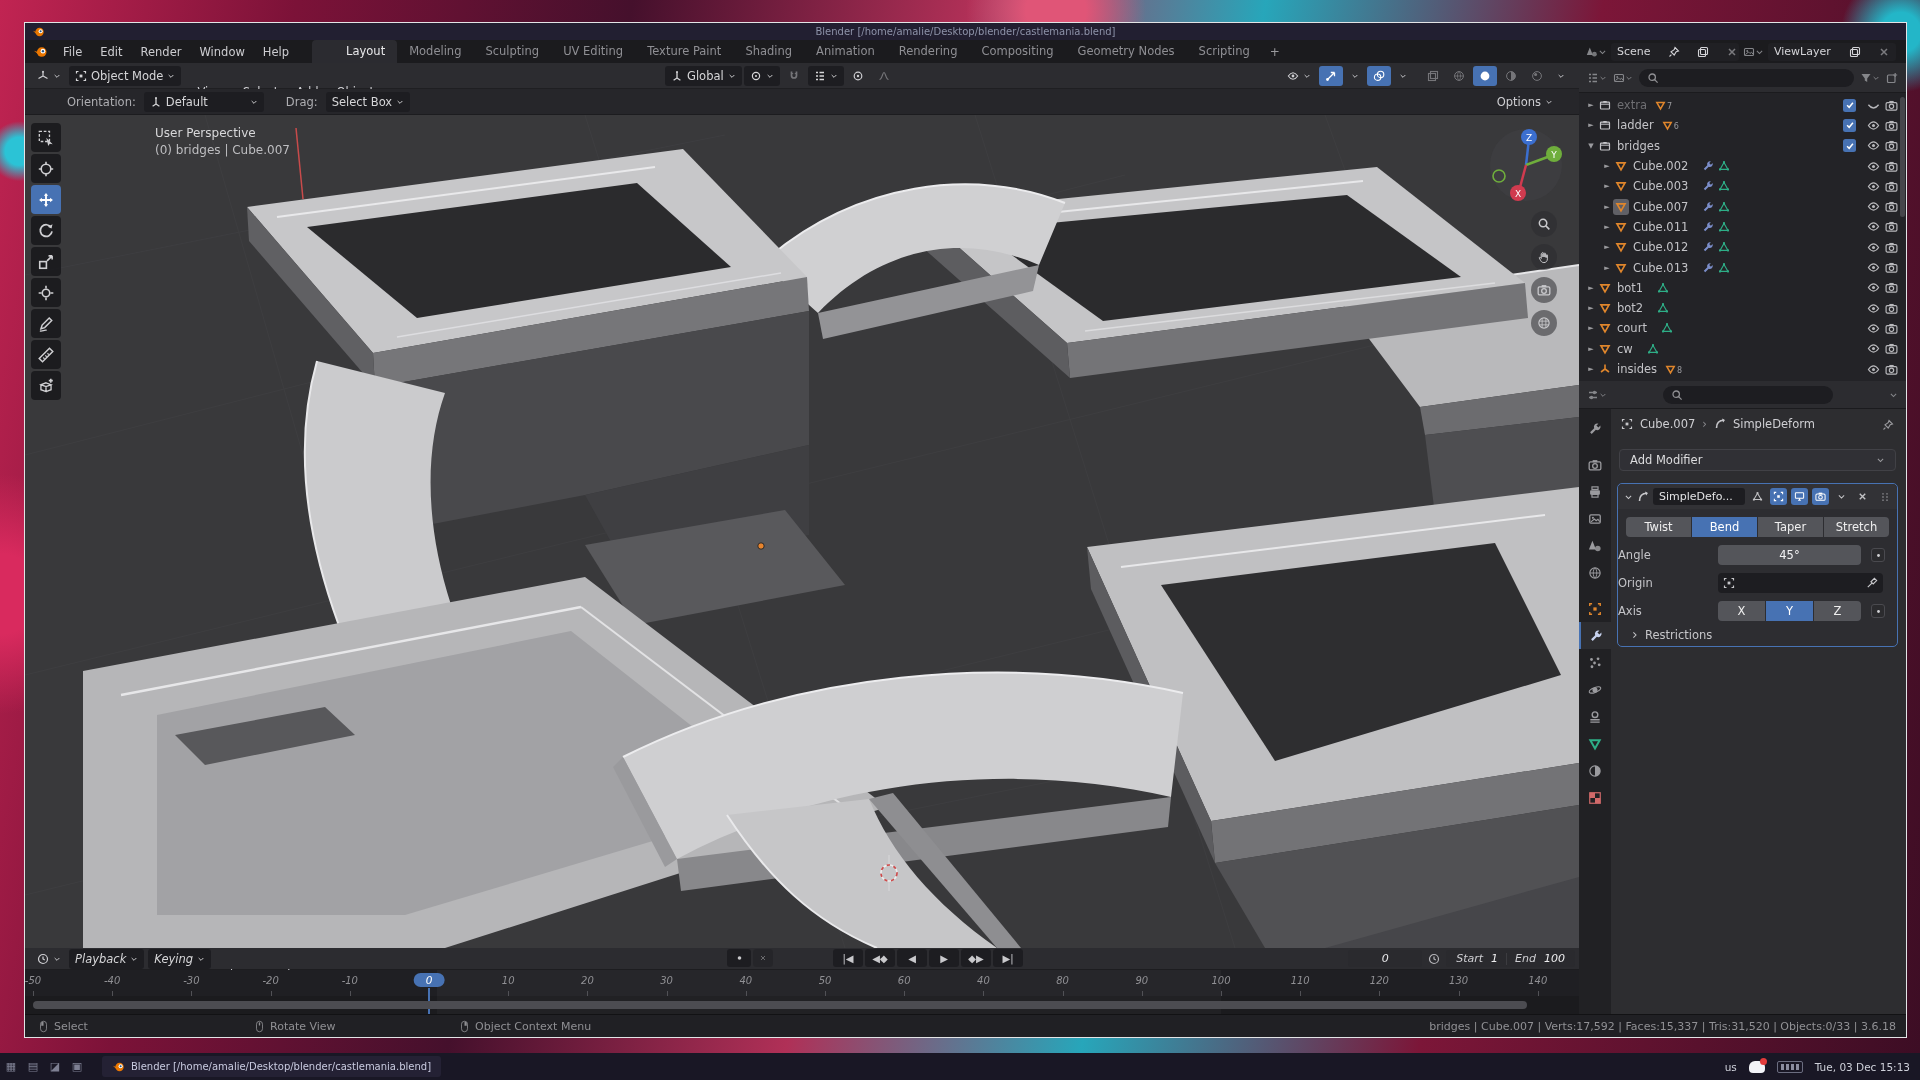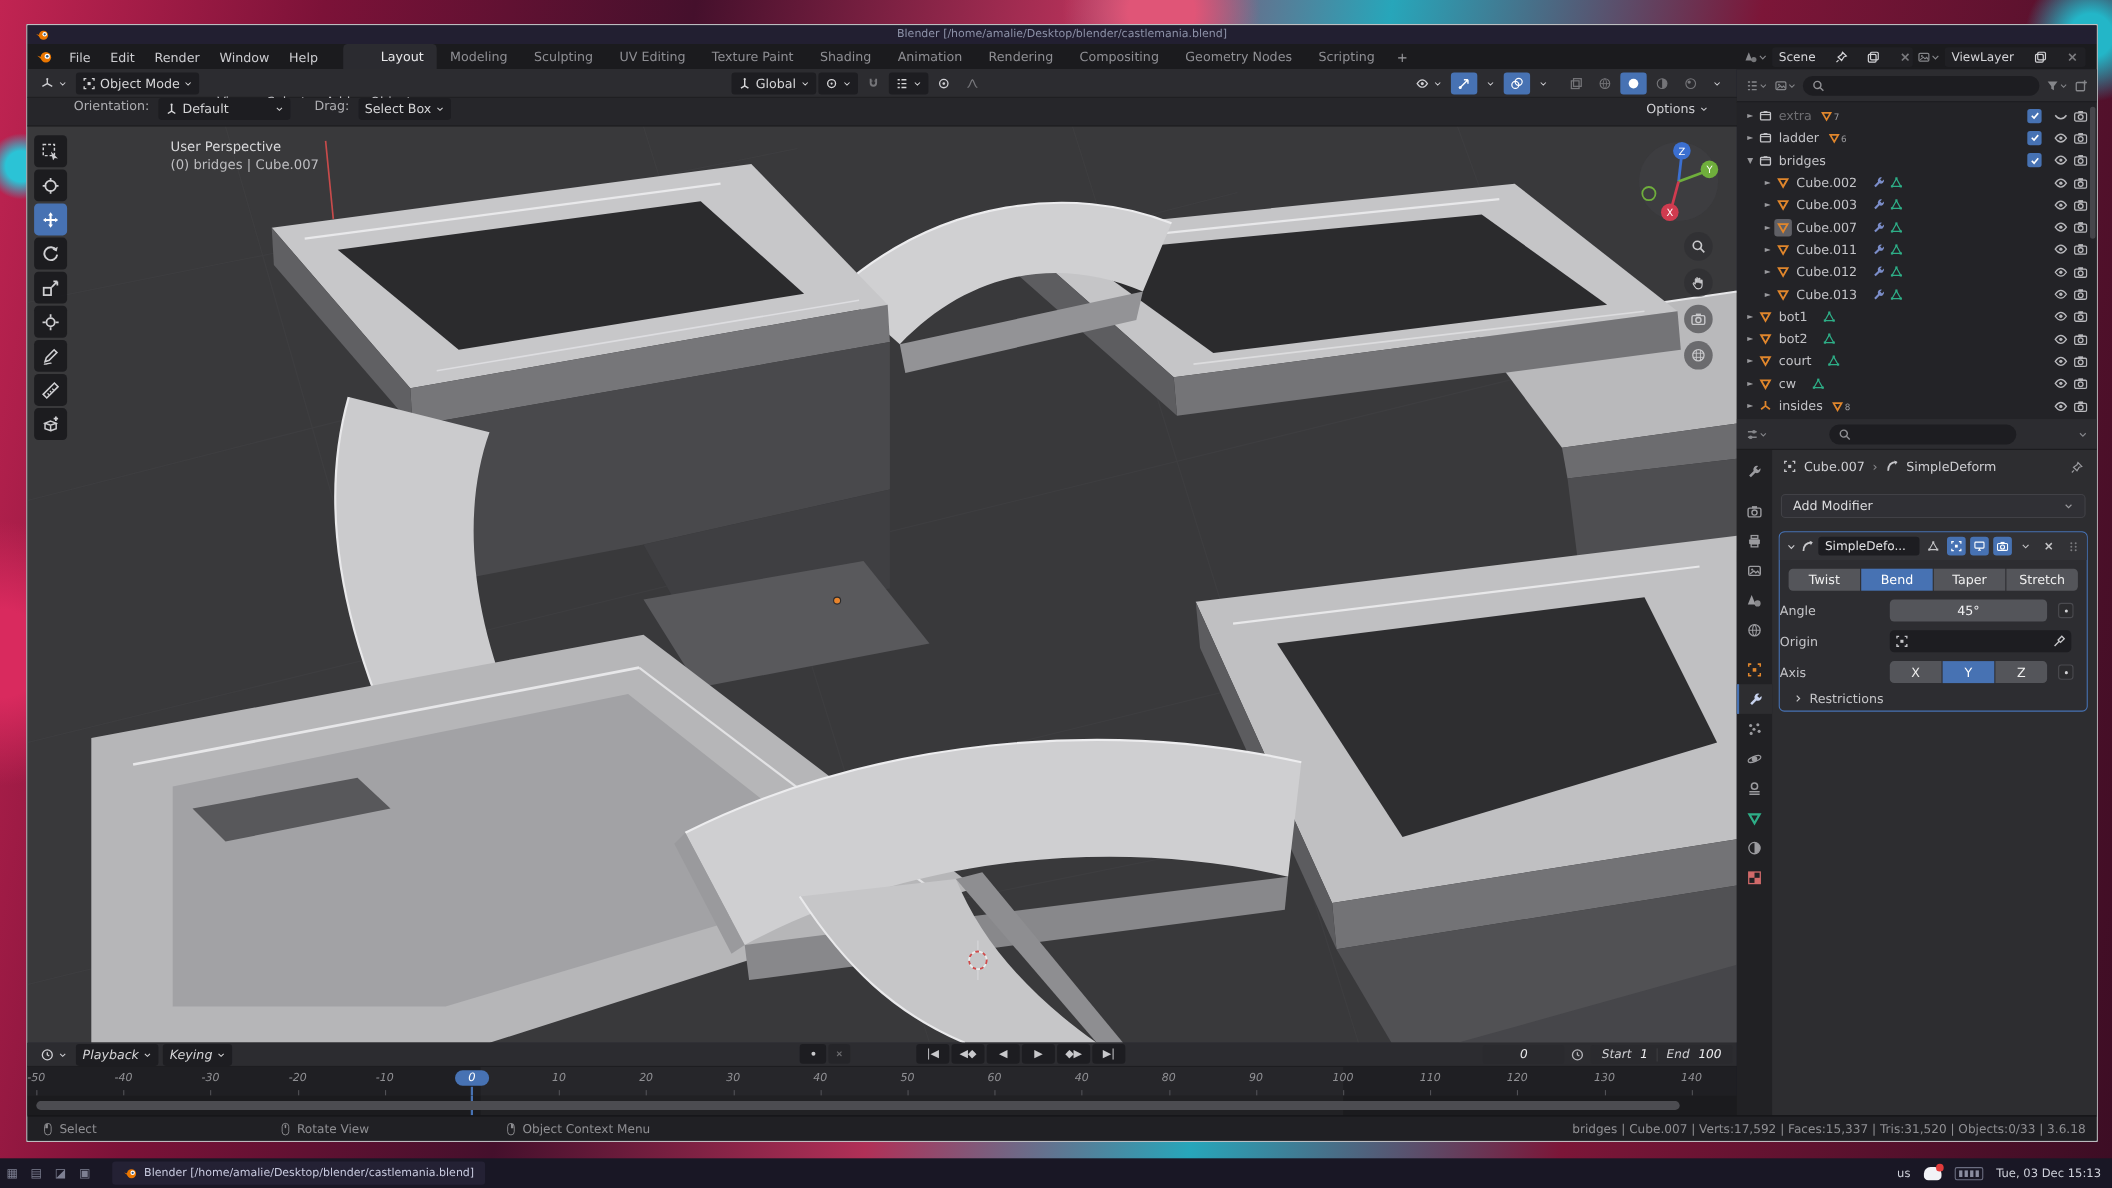--- a/index.html
+++ b/index.html
@@ -47,21 +47,21 @@
   .vph { position:absolute; left:0; top:0; width:100%; height:26px; background:#2c2c30;
     display:flex; align-items:center; color:#cfcfd3; border-bottom:1px solid #1f1f22; }
   .vph .grp { display:flex; align-items:center; gap:2px; }
   .hbtn { height:20px; display:flex; align-items:center; gap:4px; background:#1d1d21;
     border-radius:3px; padding:0 6px; color:#d6d6d8; font-size:11.5px; }
   .hbtn.flat { background:transparent; color:#cfcfd3; }
   .hbtn.blue { background:#4772b3; color:#fff; }
   .hbtn.dim svg { opacity:.45; }
   .vpmenu { padding:3px 8px; font-size:11.5px; color:#d2d2d6;margin-top:32px; }
   .vpts { position:absolute; left:0; top:26px; width:100%; height:26px; background:#26262a;
-    display:flex; align-items:flex-start; color:#aeaeb2; font-size:11.5px; border-bottom:1px solid #1c1c1f; }
+    display:flex; align-items:center; color:#aeaeb2; font-size:11.5px; border-bottom:1px solid #1c1c1f; }
 
   
   .canvas { position:absolute; left:0; top:52px; width:1554px; height:833px; overflow:hidden; }
   .vp-overlay-text { position:absolute; left:130px; top:10px; color:#d8d8da; font-size:12px; line-height:17px; }
   .vp-overlay-text .sub { color:#bebec1; }
 
   .vtoolbar { position:absolute; left:6px; top:8px; display:flex; flex-direction:column; gap:2px; }
   .tool-btn { width:30px; height:29px; background:rgba(24,24,27,.85); border-radius:4px;
     display:flex; align-items:center; justify-content:center; color:#cfcfd2; }
   .tool-btn svg { width:16px; height:16px; }

